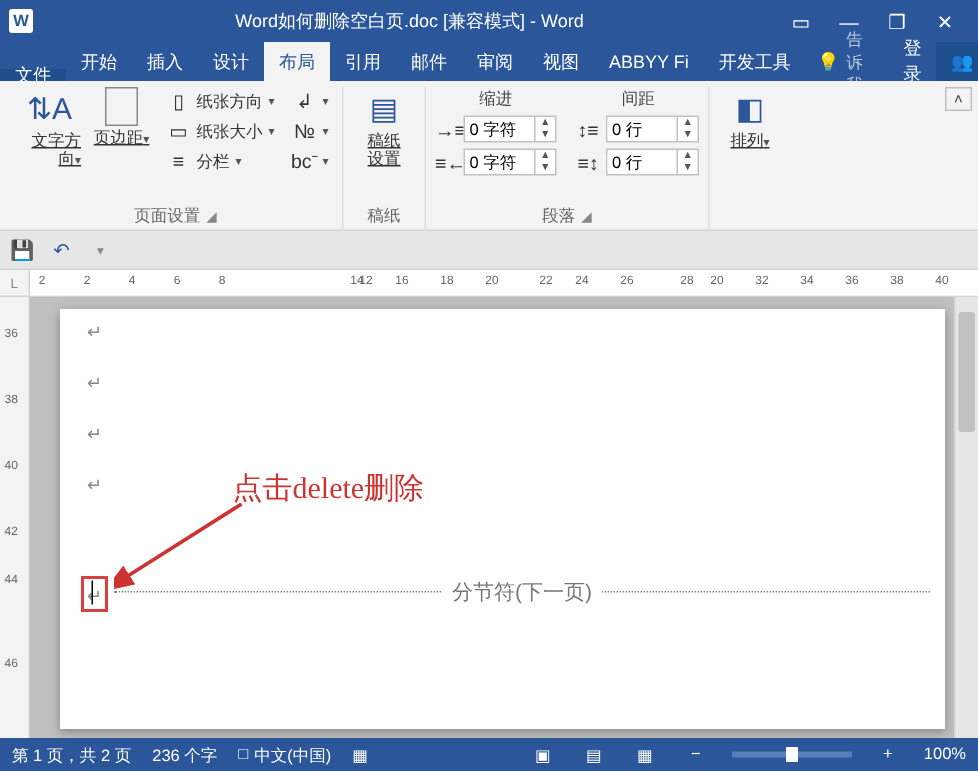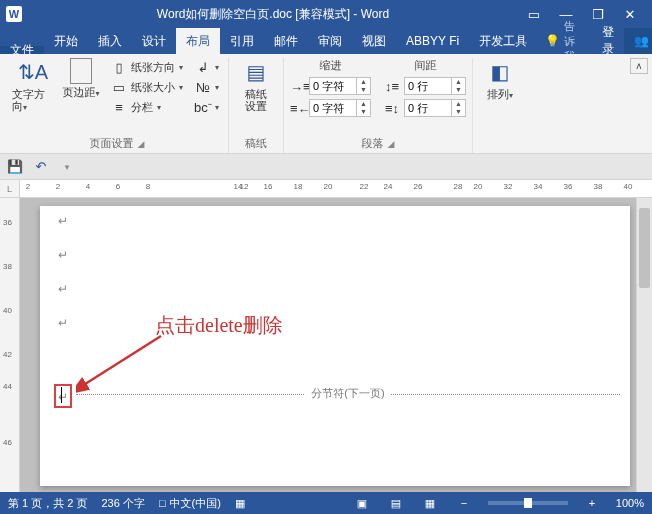--- a/index.html
+++ b/index.html
@@ -19,21 +19,21 @@
   .tabs .login { padding:0 10px; display:flex; align-items:center; }
   .tabs .share { background:#1e4e8c; padding:0 10px; display:flex; align-items:center; gap:4px; }
   .ribbon { background:#f3f3f3; border-bottom:1px solid #d4d4d4; display:flex; padding:4px 6px 0 6px; height:100px; }
   .group { display:flex; flex-direction:column; align-items:center; border-right:1px solid #e0e0e0; padding:0 6px 2px 6px; }
   .group:last-child { border-right:none; }
   .group-body { flex:1; display:flex; align-items:flex-start; gap:6px; }
   .group-label { font-size:11px; color:#666; padding:2px 0 0 0; display:flex; align-items:center; gap:4px; }
   .group-label .launcher { font-size:9px; color:#888; }
   .big-btn { display:flex; flex-direction:column; align-items:center; width:42px; gap:2px; cursor:pointer; }
   .big-btn .ico { width:28px; height:28px; display:flex; align-items:center; justify-content:center; font-size:20px; }
-  .big-btn .lbl { font-size:11px; text-align:left; line-height:1.1; }
+  .big-btn .lbl { font-size:11px; text-align:right; line-height:1.1;text-decoration:underline; }
   .tri { font-size:8px; color:#555; }
   .vstack { display:flex; flex-direction:column; gap:2px; }
   .small-btn { display:flex; align-items:center; gap:4px; padding:1px 3px; cursor:pointer; font-size:11px; }
   .small-btn .ico { width:16px; height:16px; display:flex; align-items:center; justify-content:center; font-size:13px; }
   .indent-row { display:flex; align-items:center; gap:3px; font-size:11px; }
   .indent-row .ico { width:16px; font-size:13px; }
   .spin { display:flex; align-items:center; border:1px solid #c0c0c0; background:#fff; height:18px; }
   .spin input { border:none; width:46px; font-size:11px; padding:0 3px; outline:none; }
   .spin .arrows { width:14px; display:flex; flex-direction:column; border-left:1px solid #c0c0c0;}
   .spin .arrows span { height:8px; font-size:7px; line-height:7px; text-align:center; color:#555; cursor:pointer;}
@@ -46,21 +46,21 @@
   .ruler-corner { width:20px; border-right:1px solid #d4d4d4; font-size:9px; display:flex; align-items:center; justify-content:center; color:#888; }
   .ruler-h { flex:1; position:relative; background:#fff; }
   .ruler-h .num { position:absolute; top:2px; font-size:8px; color:#666; transform:translateX(-50%); }
   .doc-area { flex:1; display:flex; background:#bfbfbf; overflow:hidden; }
   .ruler-v { width:20px; background:#f3f3f3; border-right:1px solid #d4d4d4; position:relative; }
   .ruler-v .num { position:absolute; left:3px; font-size:8px; color:#666; transform:translateY(-50%) rotate(0deg); }
   .page { position:relative; margin:8px 0 0 20px; width:590px; height:280px; background:#fff; box-shadow:0 2px 6px rgba(0,0,0,0.3); }
   .para-mark { position:absolute; font-size:12px; color:#888; }
   .cursor-box { position:absolute; left:14px; top:178px; width:18px; height:24px; border:2px solid #d94040; }
   .cursor-line { position:absolute; left:21px; top:181px; width:1px; height:16px; background:#000; }
-  .section-break { position:absolute; left:36px; top:188px; right:10px; border-top:1px dotted #888; text-align:center; font-size:11px; color:#777; }
+  .section-break { position:absolute; left:36px; top:188px; right:10px; border-top:1px dotted #888; text-align:center; font-size:14px; color:#777; }
   .section-break span { position:relative; top:-9px; background:#fff; padding:0 6px; }
   .annotation { position:absolute; left:115px; top:106px; font-size:20px; color:#cc3333; font-family:"SimSun","Microsoft YaHei"; }
   .arrow-svg { position:absolute; left:36px; top:128px; }
   .status { height:22px; background:#2b579a; color:#fff; display:flex; align-items:center; font-size:11px; padding:0 8px; gap:14px; }
   .status .seg { display:flex; align-items:center; gap:4px; }
   .status .spacer { flex:1; }
   .status .vbtn { width:20px; text-align:center; cursor:pointer; }
   .zoom-track { width:80px; height:4px; background:#5b7fb8; position:relative; }
   .zoom-track .thumb { position:absolute; top:-3px; left:50%; width:8px; height:10px; background:#fff; transform:translateX(-50%); }
   .scroll-v { width:16px; background:#e6e6e6; border-left:1px solid #d4d4d4; position:relative;}

